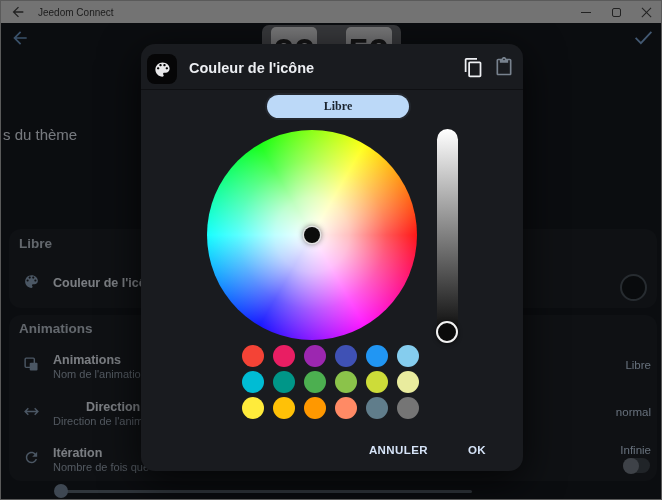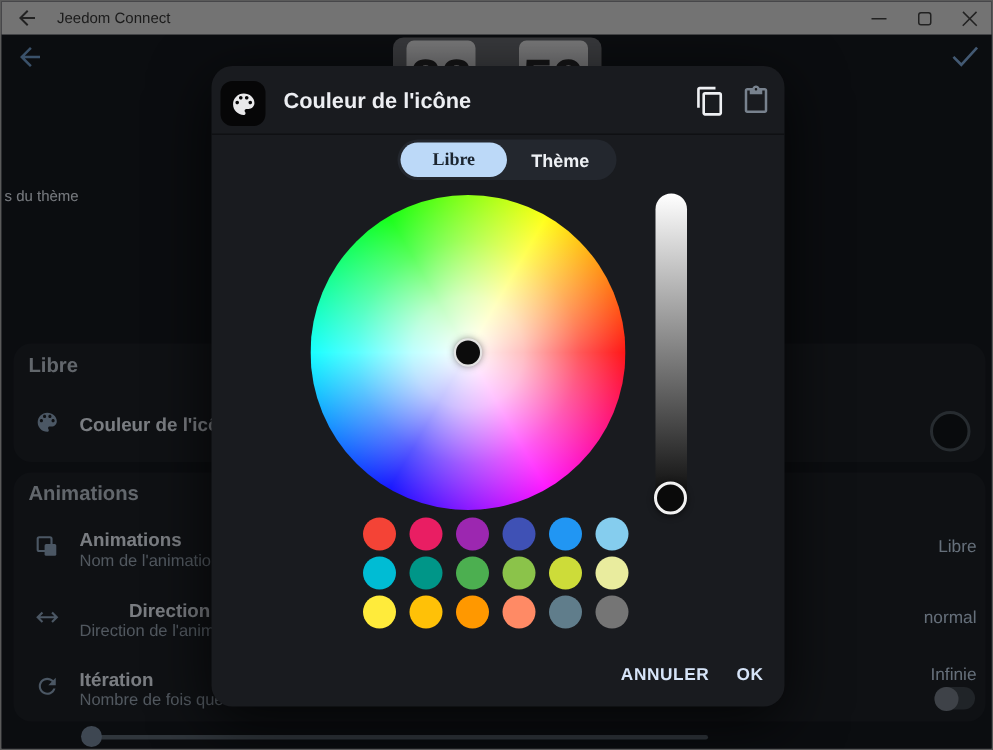--- a/index.html
+++ b/index.html
@@ -24,21 +24,21 @@
   .tb-close::before,.tb-close::after{ content:""; position:absolute; left:-1px; top:5px; width:13px; height:1.2px; background:#222; }
   .tb-close::before{ transform:rotate(45deg);} .tb-close::after{ transform:rotate(-45deg);}
   
   .app { position:absolute; left:0; top:22px; width:662px; height:478px; background:#16191f; overflow:hidden; }
   .appbar-back { position:absolute; left:9px; top:5px; width:20px; height:20px; color:#6f9ac9; }
   .appbar-check { position:absolute; left:632px; top:4px; width:21px; height:21px; color:#7fa9d9; }
   
   .clock { position:absolute; left:261px; top:2px; width:139px; height:58px; background:#6a6c71; border-radius:7px; display:flex; align-items:flex-start; justify-content:center; gap:10px; padding-top:2px; }
   .clock-card { width:46px; height:52px; background:linear-gradient(#e4e4e6,#c4c4c8); border-radius:5px; display:flex; align-items:center; justify-content:center; font-size:37px; font-weight:bold; color:#28282b; }
   .clock-colon { font-size:26px; font-weight:bold; color:#2e2e31; padding-top:8px; }
-  .partial-label { position:absolute; left:2px; top:103px; font-size:10px; color:#dfe5ee; white-space:nowrap; }
+  .partial-label { position:absolute; left:2px; top:103px; font-size:15px; color:#dfe5ee; white-space:nowrap; }
   
   .bgcard { position:absolute; left:8px; width:648px; background:#1d2127; border-radius:12px; }
   .bgcard.effects { top:206px; height:79px; }
   .bgcard.anims   { top:292px; height:166px; }
   .bg-heading { position:absolute; left:10px; font-size:13.5px; font-weight:bold; color:#bac2cd; }
   .bg-icon { position:absolute; width:17px; height:17px; color:#8ea4bd; }
   .bg-label { position:absolute; font-size:12.5px; font-weight:bold; color:#e7edf5; white-space:nowrap; }
   .bg-desc  { position:absolute; font-size:11px; color:#9aa6b4; white-space:nowrap; }
   .bg-value { position:absolute; right:6px; font-size:11.5px; color:#bfd1e6; }
   .preview-circle { position:absolute; left:611px; top:45px; width:27px; height:27px; border-radius:50%; background:#121619; border:2px solid #4a535c; }
@@ -62,21 +62,21 @@
   .wheel { position:absolute; left:66px; top:86px; width:210px; height:210px; border-radius:50%;
     background:
       radial-gradient(circle, rgba(255,255,255,1) 0%, rgba(255,255,255,.75) 25%, rgba(255,255,255,.35) 50%, rgba(255,255,255,0) 78%),
       conic-gradient(from 90deg, #ff0000, #ff00ff 60deg, #0000ff 120deg, #00ffff 180deg, #00ff00 240deg, #ffff00 300deg, #ff0000 360deg);
   }
   .wheel-marker { position:absolute; left:163px; top:183px; width:16px; height:16px; border-radius:50%; background:#0c0c0c; box-shadow:0 0 0 1.5px rgba(235,235,235,.85), 0 0 6px rgba(0,0,0,.8); }
   .vslider { position:absolute; left:296px; top:85px; width:21px; height:213px; border-radius:11px; background:linear-gradient(#ffffff, #000000); }
   .vslider-thumb { position:absolute; left:295px; top:277px; width:22px; height:22px; border-radius:50%; background:#0a0a0a; border:2.5px solid #f2f2f2; box-shadow:0 1px 4px rgba(0,0,0,.6); }
   .swatch-grid { position:absolute; left:101px; top:301px; display:grid; grid-template-columns:repeat(6,22px); gap:4px 9px; }
   .swatch { width:22px; height:22px; border-radius:50%; }
-  .dlg-actions { position:absolute; right:14px; bottom:15px; display:flex; gap:18px; }
+  .dlg-actions { position:absolute; right:37px; bottom:15px; display:flex; gap:40px; }
   .dlg-btn { font-size:11.5px; font-weight:bold; letter-spacing:.4px; color:#d6e4f8; }
   svg { display:block; width:100%; height:100%; }
 </style>
 </head>
 <body>
 
 <div class="window">
 
   <div class="titlebar">
     <span class="tb-back">
@@ -192,21 +192,20 @@
       </span>
       <span class="dlg-paste">
         <svg viewBox="0 0 24 24" fill="currentColor">
             <path d="M19 2h-4.18C14.4.84 13.3 0 12 0c-1.3 0-2.4.84-2.82 2H5c-1.1 0-2 .9-2 2v16c0 1.1.9 2 2 2h14c1.1 0 2-.9 2-2V4c0-1.1-.9-2-2-2zm-7 0c.55 0 1 .45 1 1s-.45 1-1 1-1-.45-1-1 .45-1 1-1zm7 18H5V4h2v3h10V4h2v16z"></path>
           </svg>
       </span>
       <div class="dlg-divider"></div>
 
       <div class="tabs">
         <div class="tab selected">Libre</div>
-        <div class="tab">Thème</div>
       </div>
 
       <div class="wheel"></div>
       <div class="wheel-marker"></div>
 
       <div class="vslider"></div>
       <div class="vslider-thumb"></div>
 
       <div class="swatch-grid">
           <div class="swatch" style="background: rgb(244, 67, 54);"></div>

